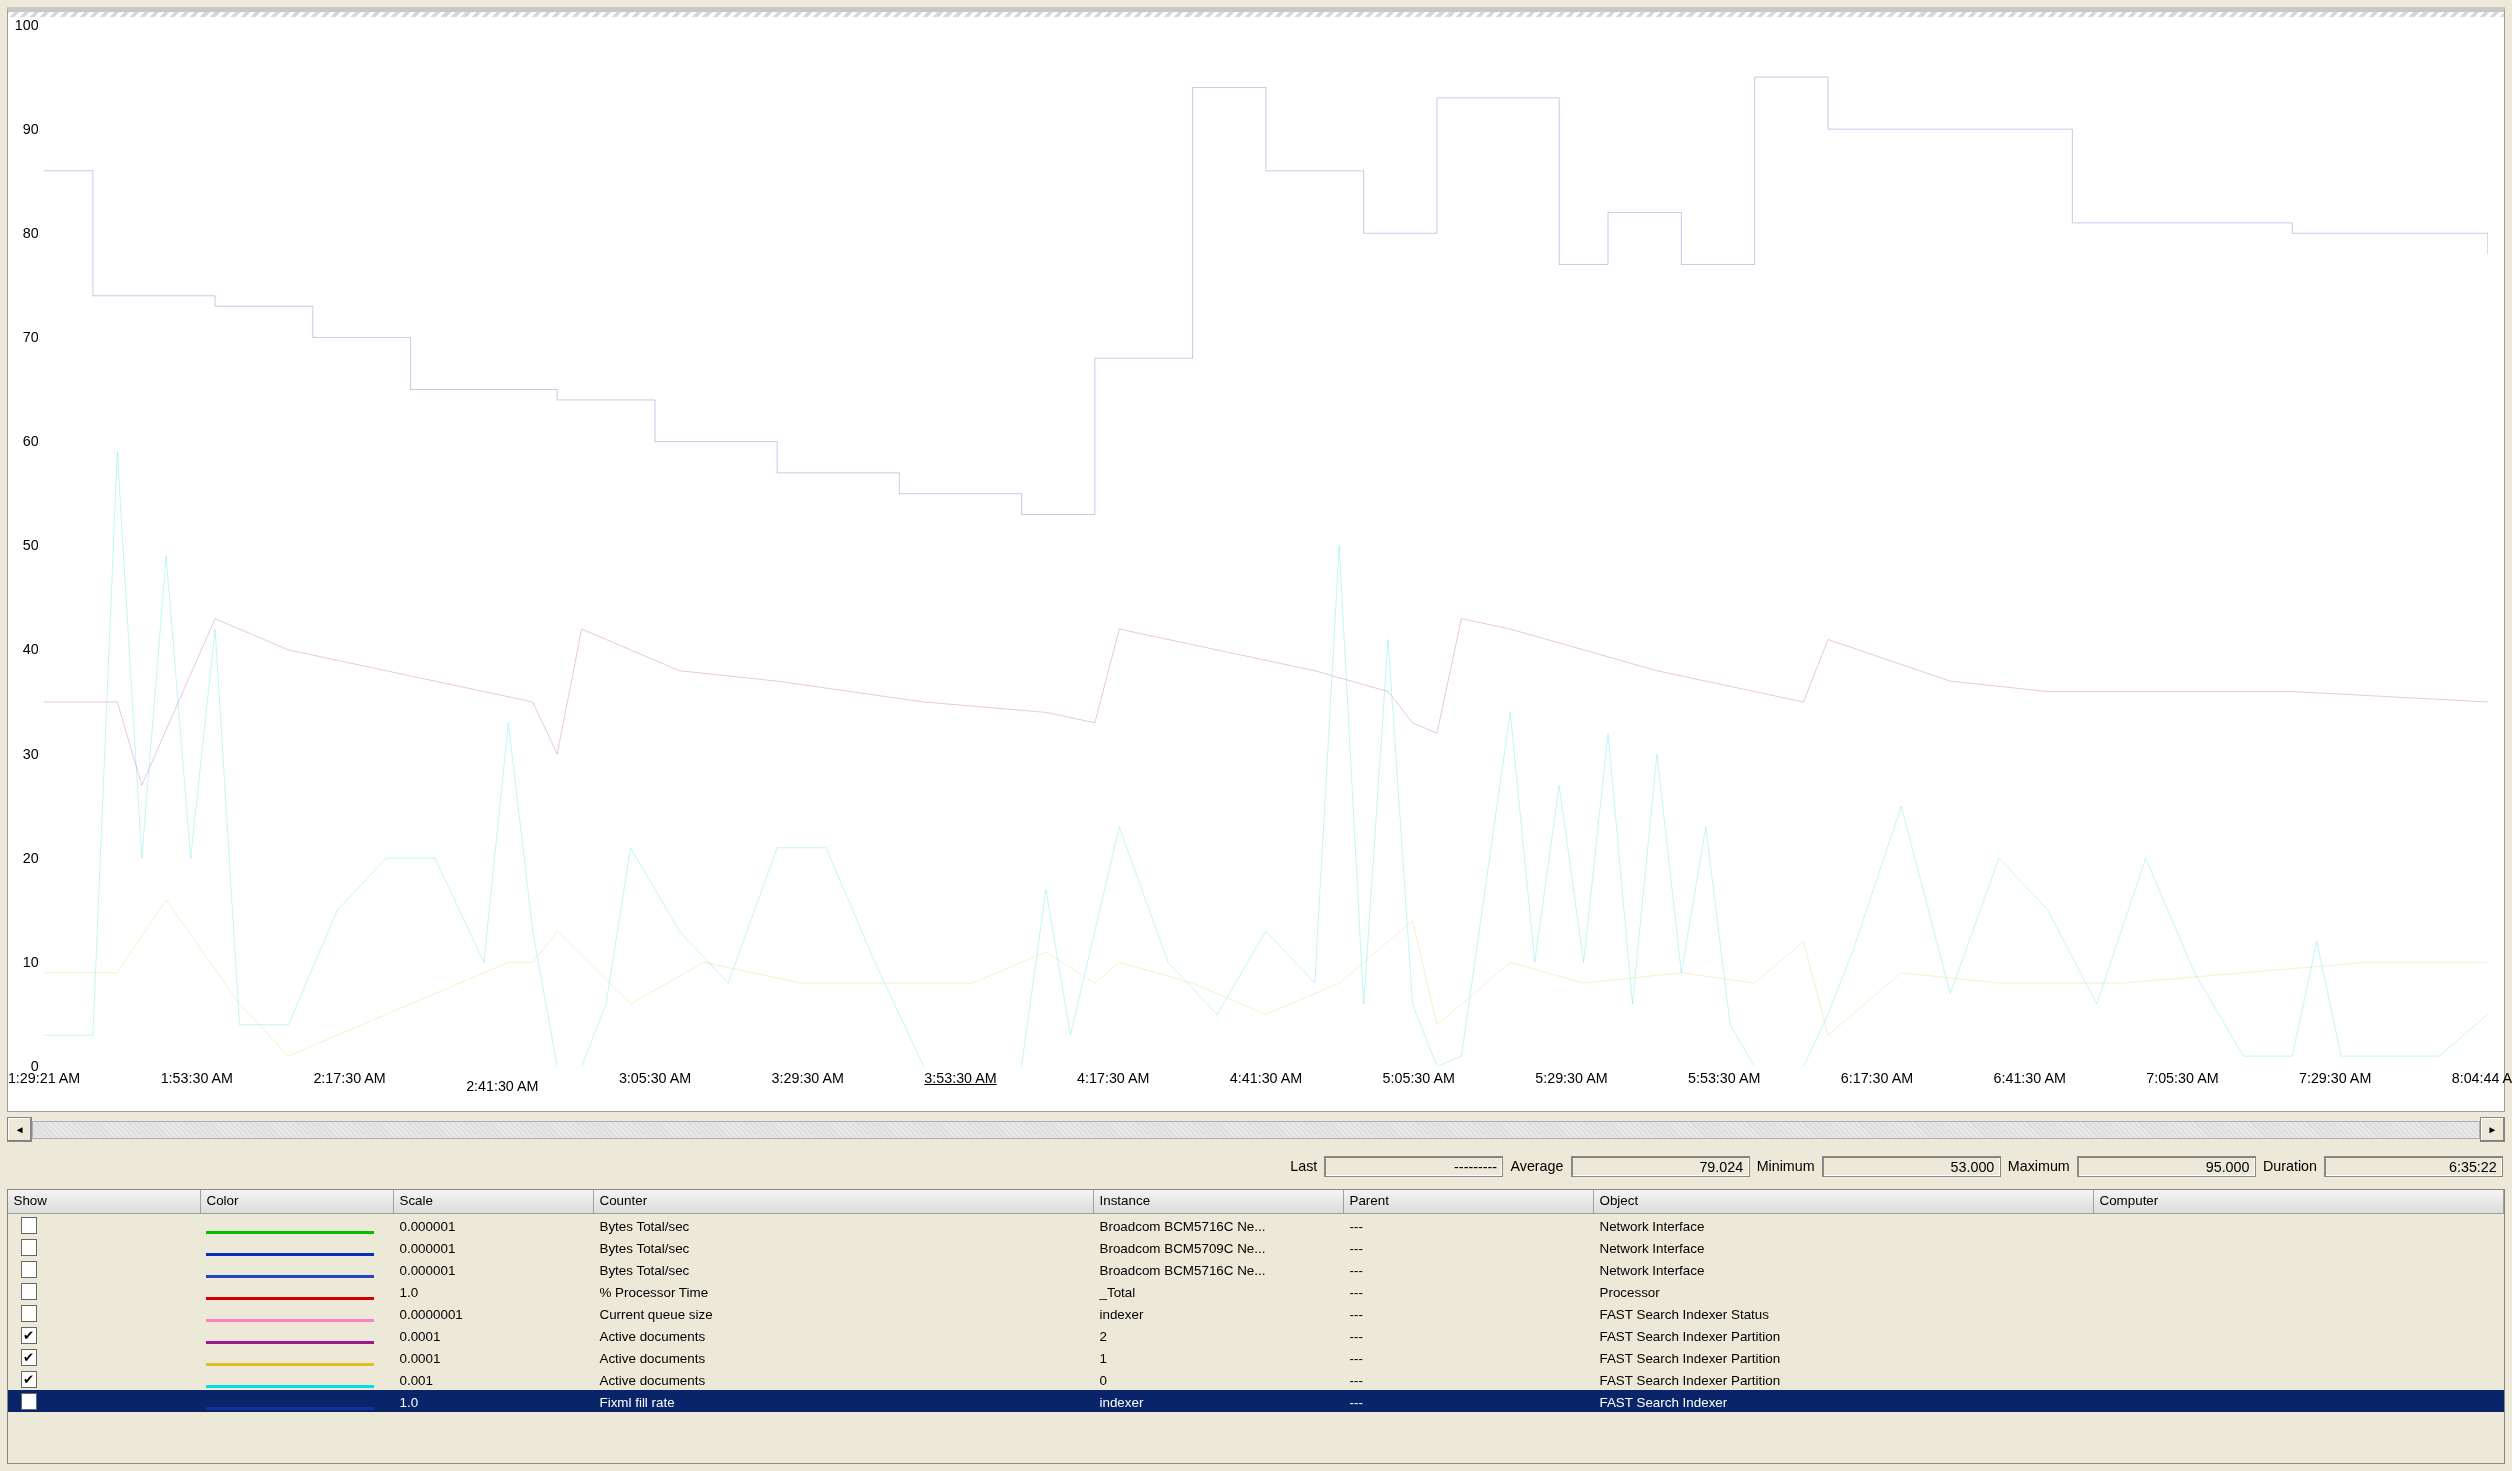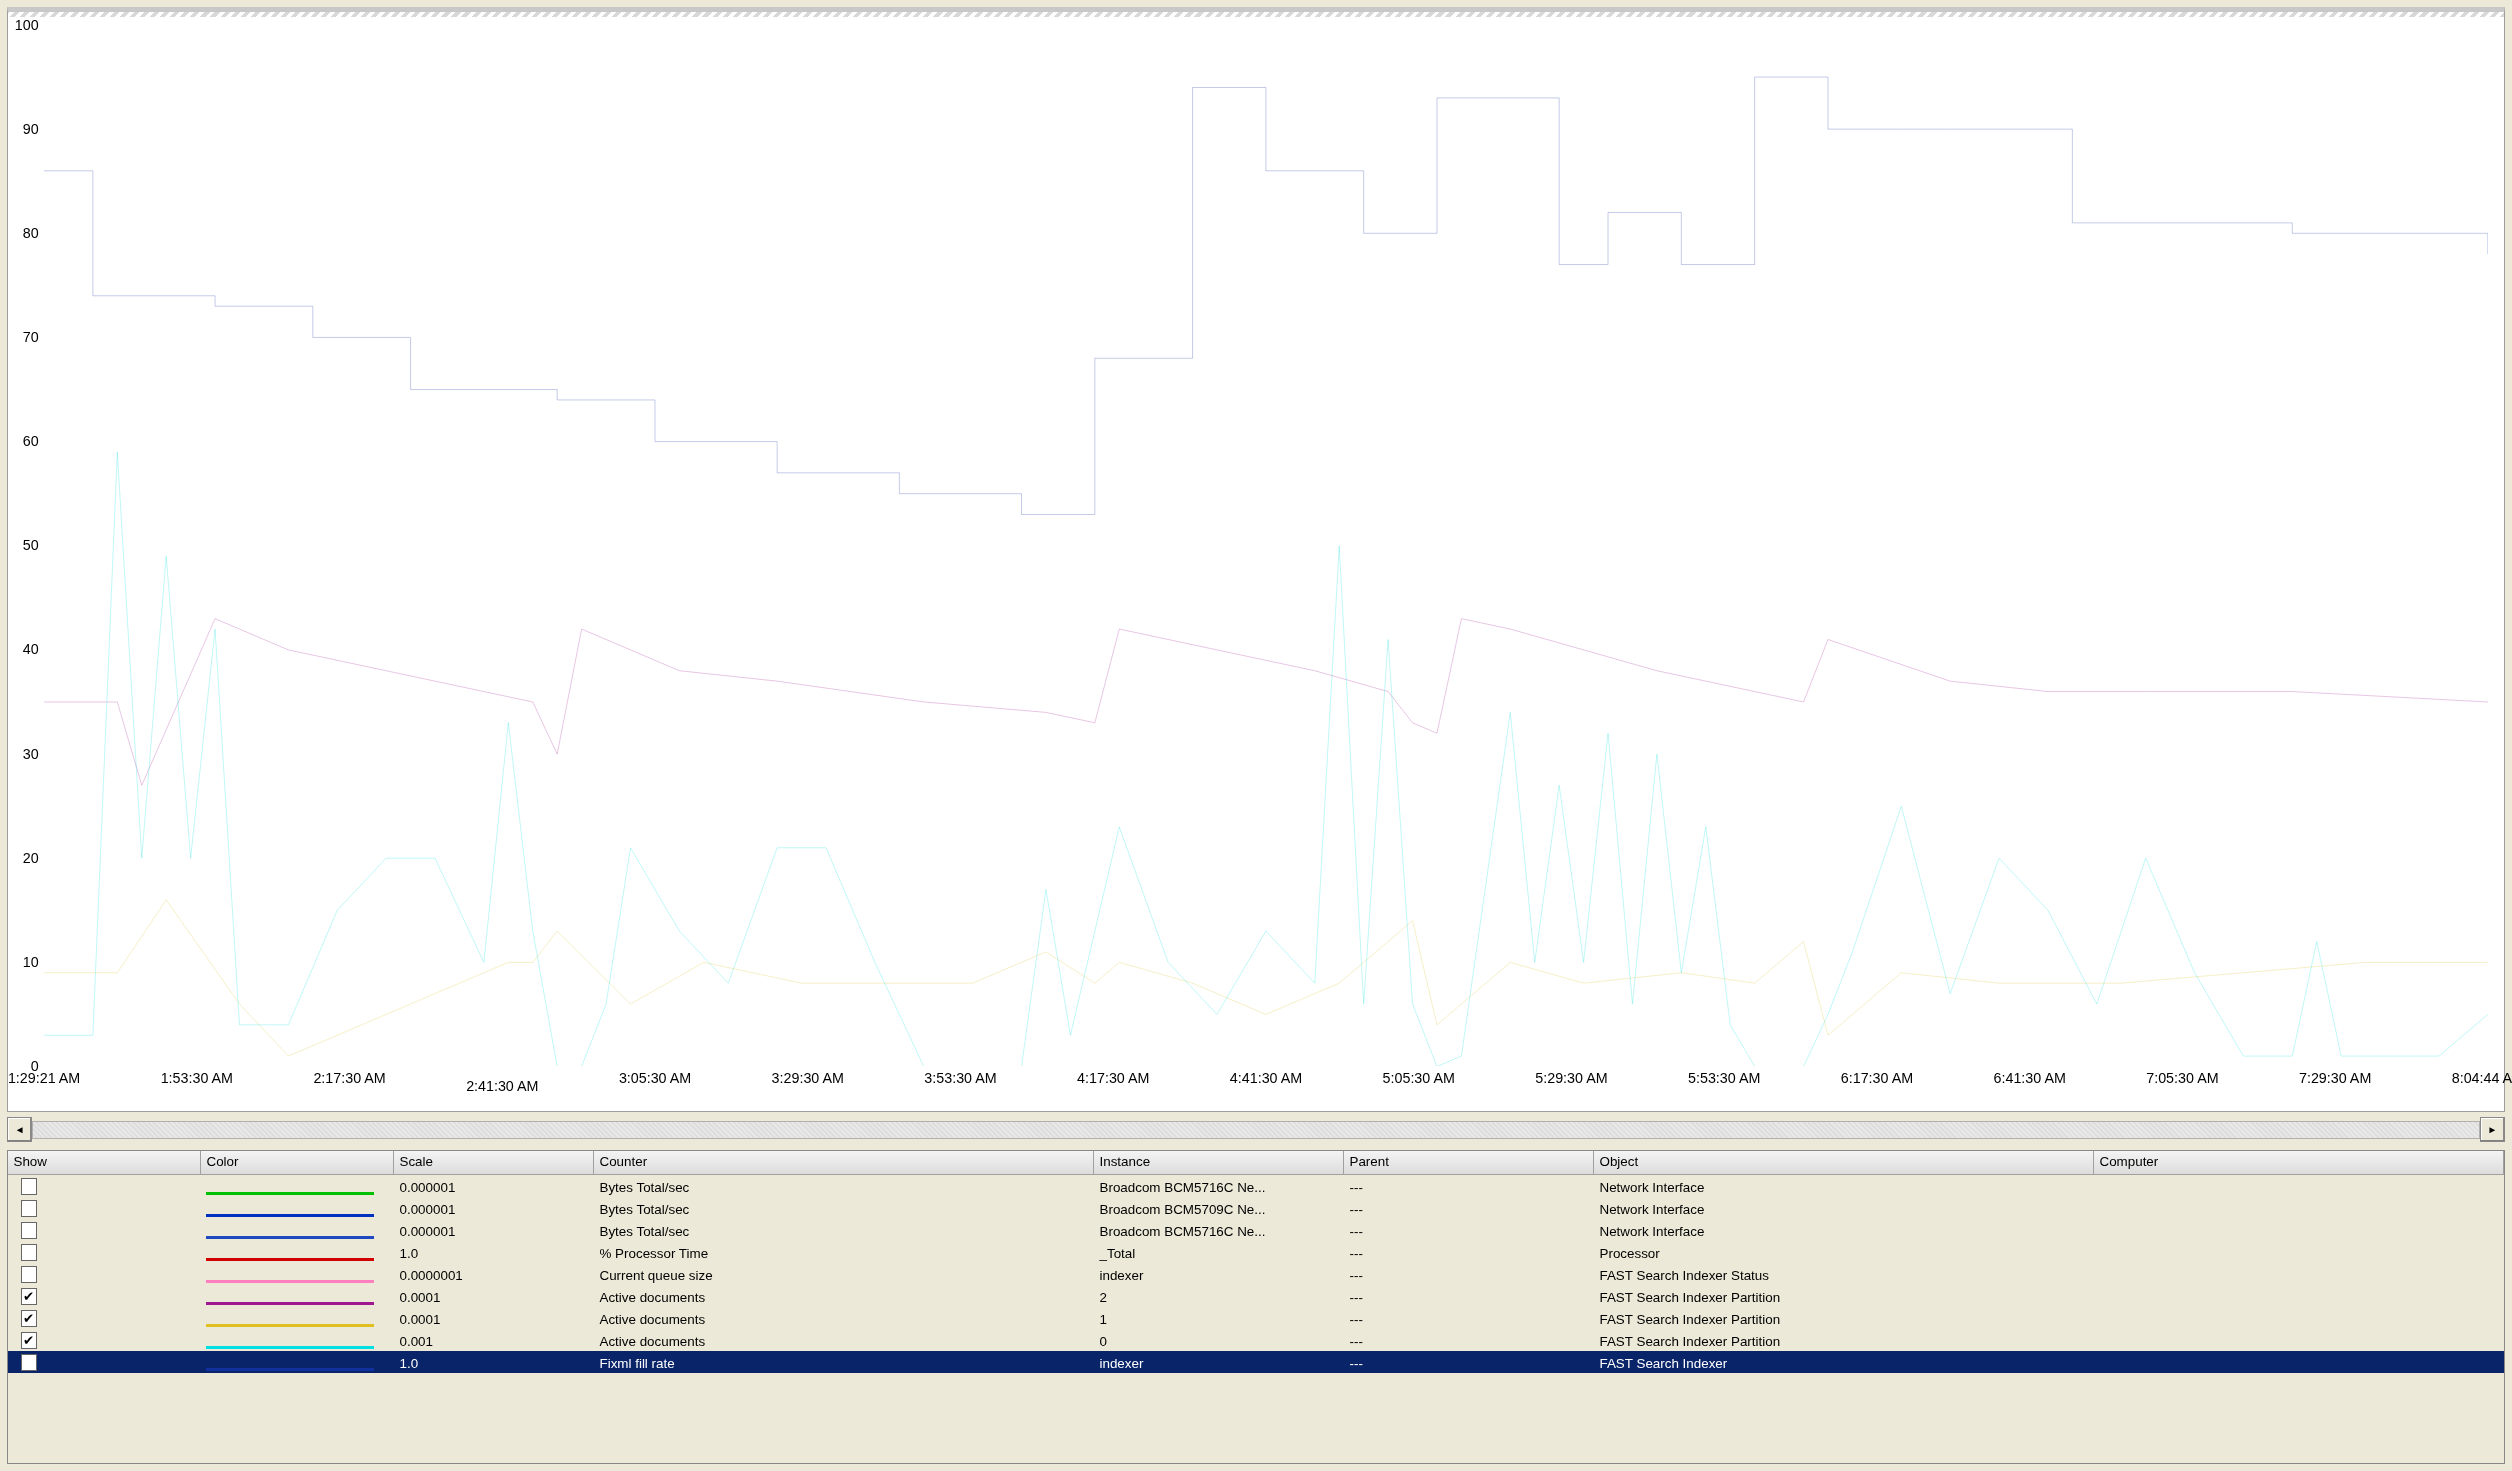--- a/index.html
+++ b/index.html
@@ -57,40 +57,52 @@
         <div class="axis y-tick" style="top: 30%;">70</div>
         <div class="axis y-tick" style="top: 20%;">80</div>
         <div class="axis y-tick" style="top: 10%;">90</div>
         <div class="axis y-tick" style="top: 0%;">100</div>
         <div class="axis x-tick" style="left: 0%;">1:29:21 AM</div>
         <div class="axis x-tick" style="left: 6.25%;">1:53:30 AM</div>
         <div class="axis x-tick" style="left: 12.5%;">2:17:30 AM</div>
         <div class="axis x-tick" style="left: 18.75%; margin-top: 12px;">2:41:30 AM</div>
         <div class="axis x-tick" style="left: 25%;">3:05:30 AM</div>
         <div class="axis x-tick" style="left: 31.25%;">3:29:30 AM</div>
-        <div class="axis x-tick" style="left: 37.5%;">3:53:30 AM</div>
+        <div class="axis x-tick" style="left: 37.5%; text-decoration: underline;">3:53:30 AM</div>
         <div class="axis x-tick" style="left: 43.75%;">4:17:30 AM</div>
         <div class="axis x-tick" style="left: 50%;">4:41:30 AM</div>
         <div class="axis x-tick" style="left: 56.25%;">5:05:30 AM</div>
         <div class="axis x-tick" style="left: 62.5%;">5:29:30 AM</div>
         <div class="axis x-tick" style="left: 68.75%;">5:53:30 AM</div>
         <div class="axis x-tick" style="left: 75%;">6:17:30 AM</div>
         <div class="axis x-tick" style="left: 81.25%;">6:41:30 AM</div>
         <div class="axis x-tick" style="left: 87.5%;">7:05:30 AM</div>
         <div class="axis x-tick" style="left: 93.75%;">7:29:30 AM</div>
         <div class="axis x-tick" style="left: 100%;">8:04:44 AM</div>
       </div>
   </div>
 
   <div class="scroll-strip">
     <div class="sb-arrow">◄</div>
     <div class="sb-track"></div>
     <div class="sb-arrow">►</div>
   </div>
 
+  <div class="stats-bar">
+    <span class="stat-label">Last</span>
+    <span class="stat-box">---------</span>
+    <span class="stat-label">Average</span>
+    <span class="stat-box">79.024</span>
+    <span class="stat-label">Minimum</span>
+    <span class="stat-box">53.000</span>
+    <span class="stat-label">Maximum</span>
+    <span class="stat-box">95.000</span>
+    <span class="stat-label">Duration</span>
+    <span class="stat-box">6:35:22</span>
+  </div>
 
   <div class="table-panel">
     <div class="thead">
       <div class="th c-show">Show</div>
       <div class="th c-color">Color</div>
       <div class="th c-scale">Scale</div>
       <div class="th c-counter">Counter</div>
       <div class="th c-instance">Instance</div>
       <div class="th c-parent">Parent</div>
       <div class="th c-object">Object</div>

